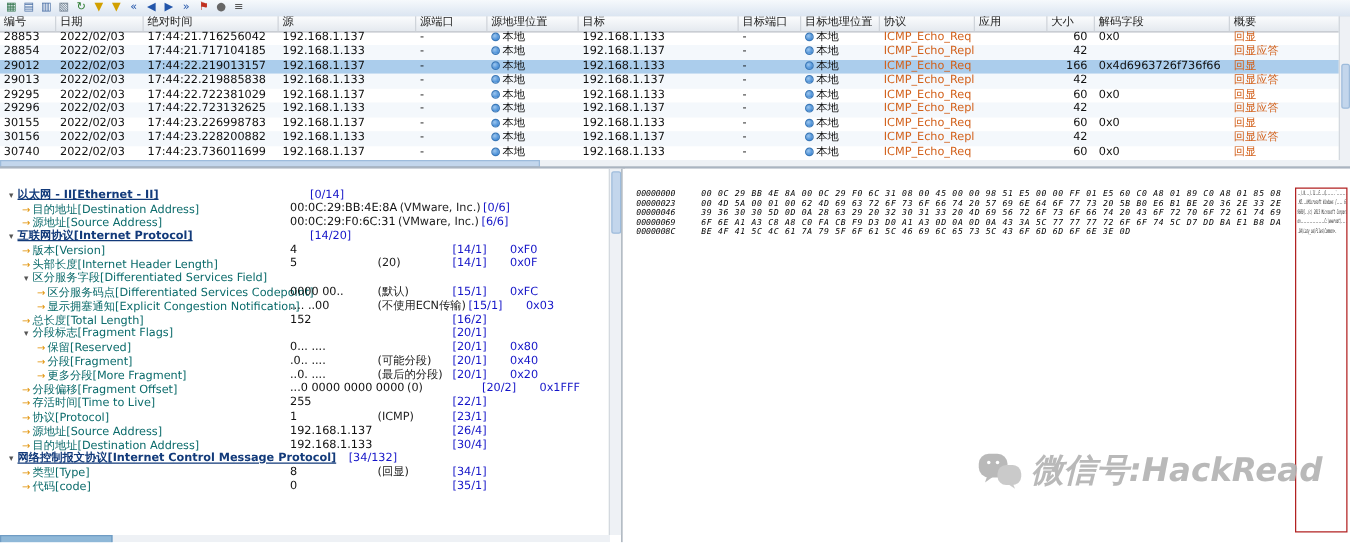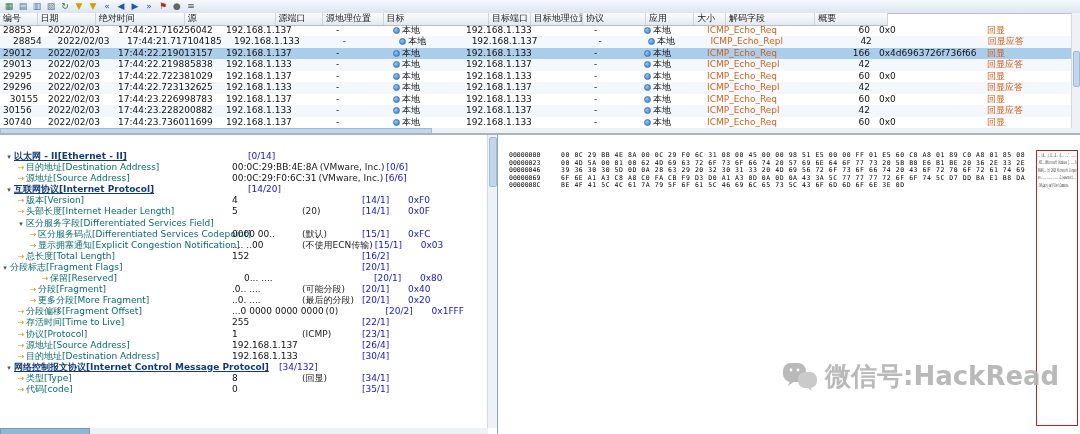--- a/index.html
+++ b/index.html
@@ -6,21 +6,21 @@
   .app{position:relative;width:1080px;height:434px;overflow:hidden;background:#fff;
        font-family:"DejaVu Sans","Liberation Sans",sans-serif;font-size:9px;color:#111;}
 
   
   .toolbar{position:absolute;top:0;left:0;right:0;height:13px;
            background:linear-gradient(#f6f9fc,#dbe5f1);border-bottom:1px solid #b7c3d3;
            display:flex;align-items:center;padding:0 3px;gap:2px;}
   .tbi{width:12px;height:11px;font-size:9px;line-height:11px;text-align:center;cursor:pointer;}
 
   
-  .thead{position:absolute;top:13px;left:0;display:flex;height:12px;width:888px;
+  .thead{position:absolute;top:13px;left:0;display:flex;height:12px;width:1072px;
          background:linear-gradient(#fbfcfd,#e4e9ef);border-bottom:1px solid #b9bec6;}
   .hcell{box-sizing:border-box;border-right:1px solid #cfd4da;padding-left:3px;
          font-size:9px;line-height:11px;color:#222;overflow:hidden;white-space:nowrap;}
   .tbody{position:absolute;top:25px;left:0;width:1072px;}
   .prow{display:flex;height:11.45px;line-height:11.4px;font-size:9px;white-space:nowrap;}
   .prow:nth-child(even){background:#f4f8fc;}
   .prow.sel{background:var(--selected-row-bg);}
   .cell{box-sizing:border-box;padding-left:3px;overflow:hidden;}
   .c-size{text-align:right;padding-right:6px;}
   .c-protocol,.c-summary{color:var(--protocol-text);}
@@ -51,21 +51,21 @@
   .toff{color:var(--offset-text);}
   .toff.col{width:46px;}
   .toff.inline{margin-left:10px;}
   .tmask{color:var(--offset-text);}
   .tree-vscroll{position:absolute;top:0;right:0;width:9px;height:293px;background:#eef1f5;border-left:1px solid #d4d9df;}
   .tree-vscroll .thumb{position:absolute;top:2px;left:1px;width:6px;height:48px;background:#c3d6ec;border:1px solid #9dbbdb;border-radius:2px;}
   .tree-hscroll{position:absolute;bottom:0;left:0;width:488px;height:6px;background:#eef1f5;}
   .tree-hscroll .thumb{position:absolute;left:0;top:0;height:5px;width:88px;background:#8fb8d8;border:1px solid #6f9cc4;}
 
   
-  .hex-panel{position:absolute;top:135px;left:500px;width:580px;height:299px;background:#fff;overflow:hidden;}
+  .hex-panel{position:absolute;top:135px;left:500px;width:580px;height:299px;background:#fff;overflow:hidden;font-style:italic;}
   .hexrows{position:absolute;top:17px;left:9px;right:50px;overflow:hidden;}
   .hexrow{height:7.5px;line-height:7.5px;font-family:"DejaVu Sans Mono","Liberation Mono",monospace;
           font-size:6.5px;white-space:nowrap;color:#000;}
   .hoff{display:inline-block;width:52px;}
   .hbytes{letter-spacing:0.55px;}
   .asciibox{position:absolute;top:15px;right:2px;width:42px;height:276px;box-sizing:border-box;
             border:1px solid var(--ascii-box-border);overflow:hidden;padding:1px 0 0 1px;background:#fff;}
   .aline{font-family:"DejaVu Sans Mono","Liberation Mono",monospace;font-size:5px;line-height:7.4px;
          white-space:nowrap;transform:scaleX(0.4);transform-origin:0 0;width:250%;color:#222;}
 
@@ -122,21 +122,21 @@
         <div class="cell c-dst" style="width: 128px;">192.168.1.133</div>
         <div class="cell c-dst_port" style="width: 50px;">-</div>
         <div class="cell c-dst_geo" style="width: 63px;"><span class="globe"></span><span>本地</span></div>
         <div class="cell c-protocol" style="width: 76px;">ICMP_Echo_Req</div>
         <div class="cell c-app" style="width: 58px;"></div>
         <div class="cell c-size" style="width: 38px;">60</div>
         <div class="cell c-decoded" style="width: 108px;">0x0</div>
         <div class="cell c-summary" style="width: 88px;">回显</div>
       </div>
       <div class="prow">
-        <div class="cell c-no" style="width: 45px; margin-left: 10px;">28854</div>
+        <div class="cell c-no" style="width: 45px;">28854</div>
         <div class="cell c-date" style="width: 70px;">2022/02/03</div>
         <div class="cell c-time" style="width: 108px;">17:44:21.717104185</div>
         <div class="cell c-src" style="width: 110px;">192.168.1.133</div>
         <div class="cell c-src_port" style="width: 57px;">-</div>
         <div class="cell c-src_geo" style="width: 73px;"><span class="globe"></span><span>本地</span></div>
         <div class="cell c-dst" style="width: 128px;">192.168.1.137</div>
         <div class="cell c-dst_port" style="width: 50px;">-</div>
         <div class="cell c-dst_geo" style="width: 63px;"><span class="globe"></span><span>本地</span></div>
         <div class="cell c-protocol" style="width: 76px;">ICMP_Echo_Reply</div>
         <div class="cell c-app" style="width: 58px;"></div>
@@ -202,21 +202,21 @@
         <div class="cell c-dst" style="width: 128px;">192.168.1.137</div>
         <div class="cell c-dst_port" style="width: 50px;">-</div>
         <div class="cell c-dst_geo" style="width: 63px;"><span class="globe"></span><span>本地</span></div>
         <div class="cell c-protocol" style="width: 76px;">ICMP_Echo_Reply</div>
         <div class="cell c-app" style="width: 58px;"></div>
         <div class="cell c-size" style="width: 38px;">42</div>
         <div class="cell c-decoded" style="width: 108px;"></div>
         <div class="cell c-summary" style="width: 88px;">回显应答</div>
       </div>
       <div class="prow">
-        <div class="cell c-no" style="width: 45px; text-align: center;">30155</div>
+        <div class="cell c-no" style="width: 45px;">30155</div>
         <div class="cell c-date" style="width: 70px;">2022/02/03</div>
         <div class="cell c-time" style="width: 108px;">17:44:23.226998783</div>
         <div class="cell c-src" style="width: 110px;">192.168.1.137</div>
         <div class="cell c-src_port" style="width: 57px;">-</div>
         <div class="cell c-src_geo" style="width: 73px;"><span class="globe"></span><span>本地</span></div>
         <div class="cell c-dst" style="width: 128px;">192.168.1.133</div>
         <div class="cell c-dst_port" style="width: 50px;">-</div>
         <div class="cell c-dst_geo" style="width: 63px;"><span class="globe"></span><span>本地</span></div>
         <div class="cell c-protocol" style="width: 76px;">ICMP_Echo_Req</div>
         <div class="cell c-app" style="width: 58px;"></div>
@@ -308,26 +308,26 @@
             <span class="tval">.... ..00</span>
             <span class="tnote">(不使用ECN传输)</span>
             <span class="toff col">[15/1]</span>
             <span class="tmask">0x03</span>
           </span></div>
         <div class="trow" style="padding-left: 16px;"><span class="ticon arrow">→</span><span class="tname">总长度[Total Length]</span><span class="tcols">
             <span class="tval">152</span>
             <span class="tnote"></span>
             <span class="toff col">[16/2]</span>
           </span></div>
-        <div class="trow" style=""><span class="ticon expander">▾</span><span class="tname">分段标志[Fragment Flags]</span><span class="tcols">
+        <div class="trow" style="padding-left: 16px;"><span class="ticon expander">▾</span><span class="tname">分段标志[Fragment Flags]</span><span class="tcols">
             <span class="tval"></span>
             <span class="tnote"></span>
             <span class="toff col">[20/1]</span>
           </span></div>
-        <div class="trow" style="padding-left: 28px; margin-left: 12px;"><span class="ticon arrow">→</span><span class="tname">保留[Reserved]</span><span class="tcols">
+        <div class="trow" style="padding-left: 28px;"><span class="ticon arrow">→</span><span class="tname">保留[Reserved]</span><span class="tcols">
             <span class="tval">0... ....</span>
             <span class="tnote"></span>
             <span class="toff col">[20/1]</span>
             <span class="tmask">0x80</span>
           </span></div>
         <div class="trow" style="padding-left: 28px;"><span class="ticon arrow">→</span><span class="tname">分段[Fragment]</span><span class="tcols">
             <span class="tval">.0.. ....</span>
             <span class="tnote">(可能分段)</span>
             <span class="toff col">[20/1]</span>
             <span class="tmask">0x40</span>

